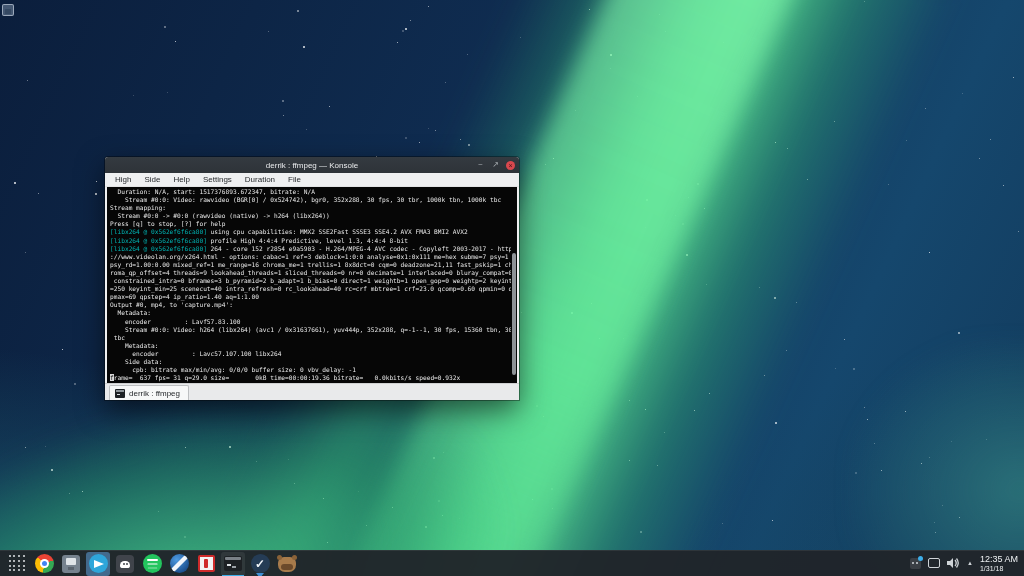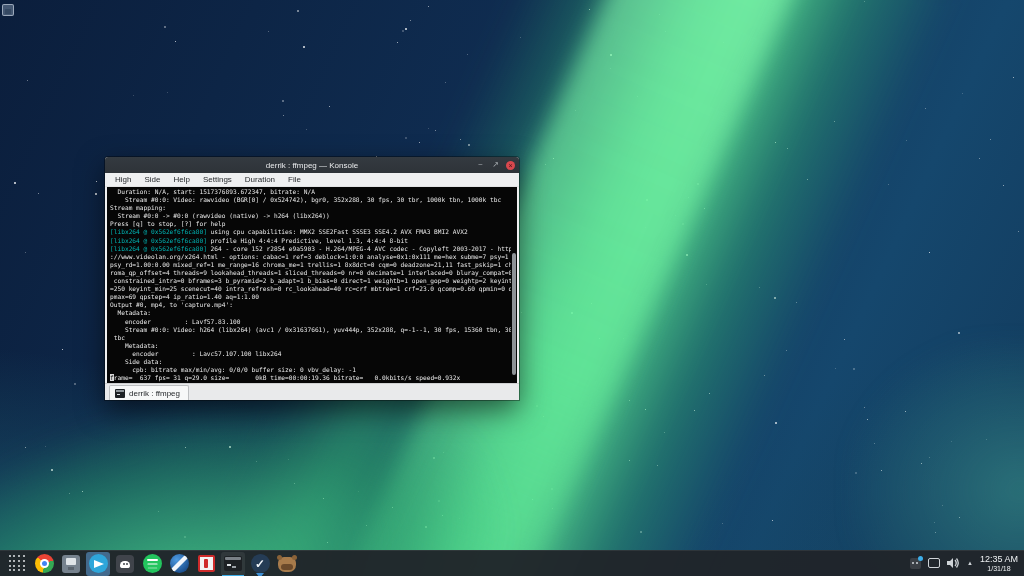--- a/index.html
+++ b/index.html
@@ -119,21 +119,21 @@
   .icon-bear { width:18px; height:15px; background:#a77b4b; border-radius:6px 6px 7px 7px; position:relative; margin-top:2px; }
   .icon-bear::before { content:""; position:absolute; left:-1px; top:-2px; width:5px; height:5px; background:#8a6238; border-radius:50%; box-shadow:15px 0 0 #8a6238; }
   .icon-bear::after { content:""; position:absolute; left:3px; top:7px; width:12px; height:6px; background:#6b4a2b; border-radius:3px; }
 
   .tb-right { margin-left:auto; display:flex; align-items:center; gap:7px; padding-right:6px; }
   .tray-discord { width:11px; height:11px; background:#3a3f45; border-radius:2px; position:relative; }
   .tray-discord::before { content:""; position:absolute; left:2px; top:4px; width:2px; height:2px; background:#cfd4d8; border-radius:50%; box-shadow:4px 0 0 #cfd4d8; }
   .tray-discord .dot { position:absolute; right:-2px; top:-2px; width:5px; height:5px; background:#3daee9; border-radius:50%; }
   .tray-monitor { width:12px; height:10px; border:1.5px solid #cfd4d8; border-radius:2px; }
   .tray-caret { color:#cfd4d8; font-size:6px; line-height:6px; }
-  .clock { text-align:center; color:#eef1f3; line-height:1.1; }
+  .clock { text-align:left; color:#eef1f3; line-height:1.1; }
   .clock .time { font-size:9px; }
   .clock .date { font-size:7px; }
 </style>
 </head>
 <body>
 
 <div id="desktop">
   <div id="stars">
       <div class="star" style="left: 532.3px; top: 498.6px; height: 1px; width: 1px; opacity: 0.74;"></div>
       <div class="star" style="left: 706px; top: 284px; height: 1px; width: 1px; opacity: 0.36;"></div>

